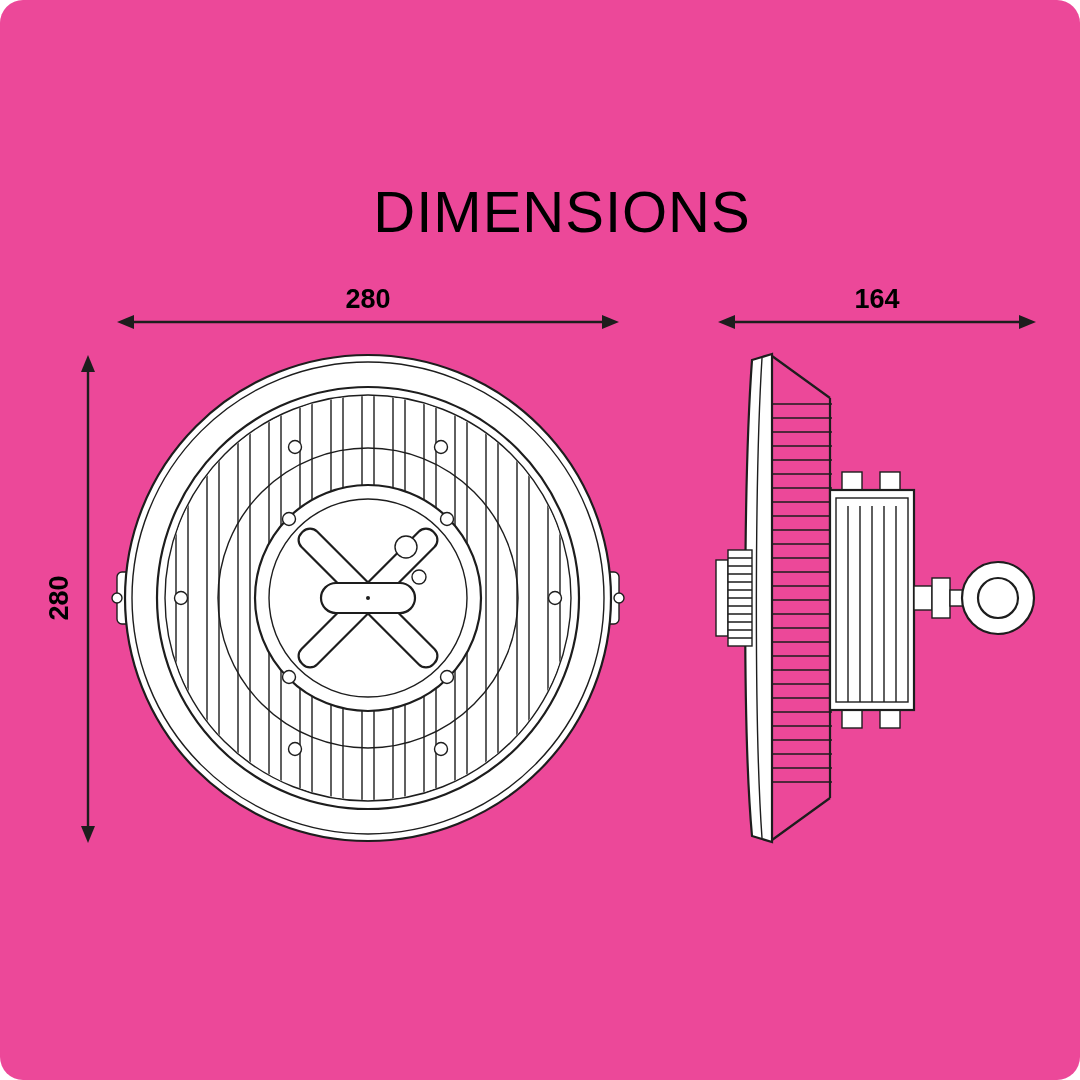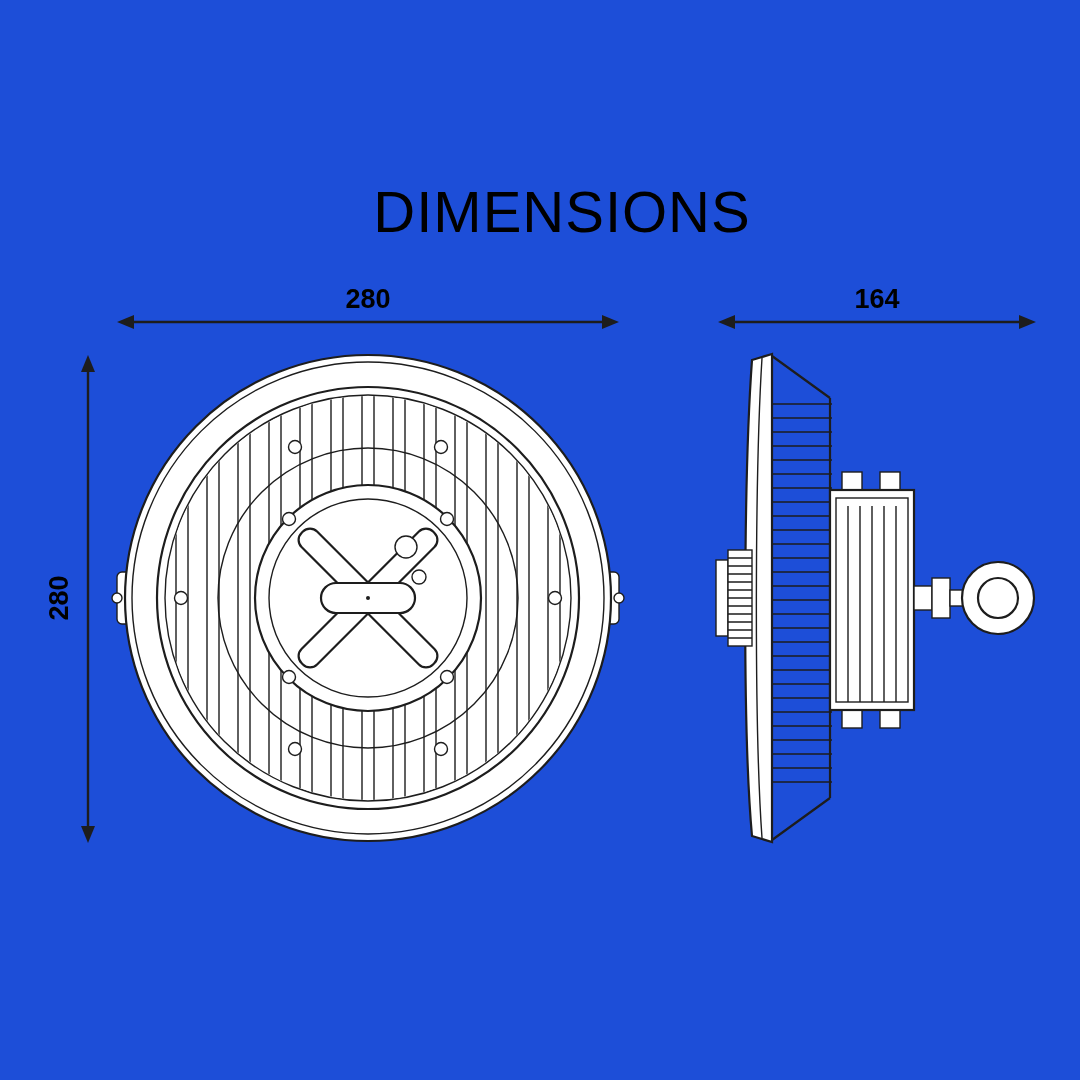--- a/index.html
+++ b/index.html
@@ -1,17 +1,17 @@
 <!DOCTYPE html>
 <html><head>
 <meta charset="utf-8">
 <style>
   html,body{margin:0;padding:0;background:#ffffff;}
-  .canvas{position:relative;width:1080px;height:1080px;background:#1d4ed8;overflow:hidden;
-          font-family:"Liberation Sans", sans-serif;}
+  .canvas{position:relative;width:1080px;height:1080px;background:#ec4899;overflow:hidden;
+          font-family:"Liberation Sans", sans-serif;border-radius:23px;}
   .page-title{position:absolute;top:178px;left:22px;width:1080px;margin:0;text-align:center;
           font-family:"Liberation Sans", sans-serif;font-size:58px;font-weight:400;
           letter-spacing:1px;color:#000;}
   svg{position:absolute;top:0;left:0;}
   .ln{stroke:#1d1d1d;fill:none;stroke-width:1.4;}
   .ln2{stroke:#1d1d1d;fill:none;stroke-width:2.2;}
   .wfill{fill:#ffffff;}
   .solid{fill:#1d1d1d;stroke:none;}
   .dimline{stroke:#1d1d1d;stroke-width:2.4;fill:none;}
   text.dim{font-family:"Liberation Sans", sans-serif;font-size:27px;font-weight:700;fill:#000;}

